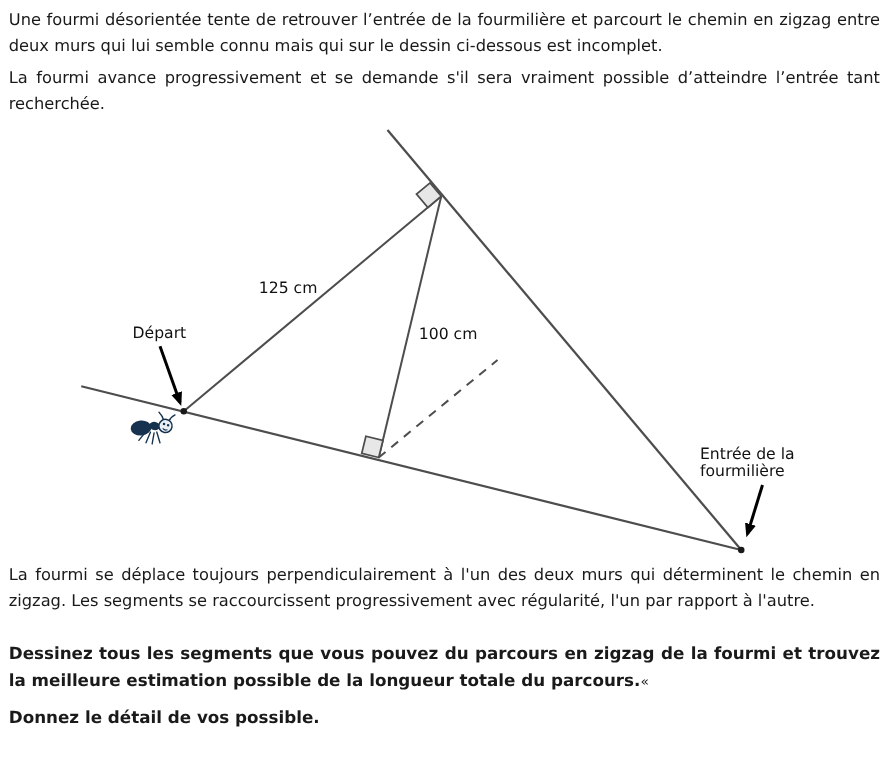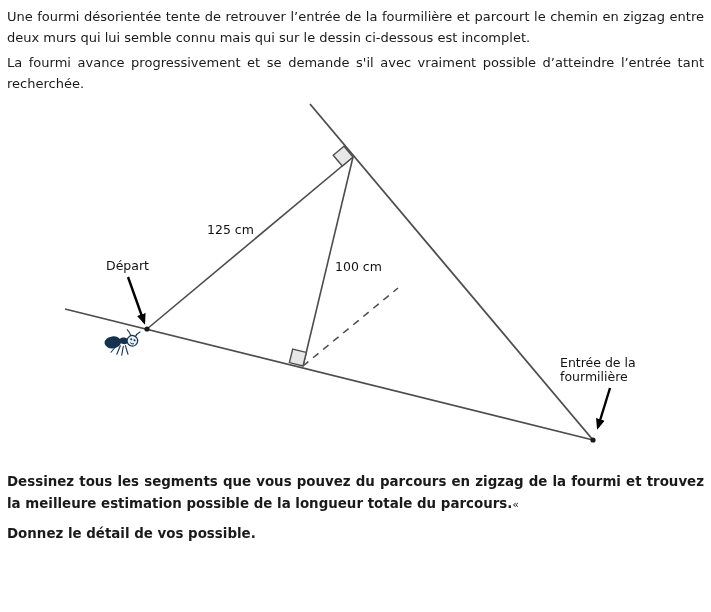--- a/index.html
+++ b/index.html
@@ -29,21 +29,21 @@
   .ant-head{fill:#e9eff5;stroke:#16324e;stroke-width:1.2;}
   .ant-line{stroke:#16324e;stroke-width:1.1;fill:none;stroke-linecap:round;}
   .ant-eye{fill:#16324e;}
 </style>
 </head>
 <body>
 
 <div class="page">
 
   <p class="para">Une fourmi désorientée tente de retrouver l’entrée de la fourmilière et parcourt le chemin en zigzag entre deux murs qui lui semble connu mais qui sur le dessin ci-dessous est incomplet.</p>
-  <p class="para">La fourmi avance progressivement et se demande s'il avec vraiment possible d’atteindre l’entrée tant recherchée.</p>
+  <p class="para">La fourmi avance progressivement et se demande s'il sera vraiment possible d’atteindre l’entrée tant recherchée.</p>
 
   <svg class="diagram" width="697" height="352" viewBox="7 112 697 352" xmlns="http://www.w3.org/2000/svg">
     <defs>
       <marker id="arrowhead" markerUnits="userSpaceOnUse" markerWidth="12" markerHeight="10" refX="8" refY="4.5" orient="auto">
         <path d="M0,0 L11,4.5 L0,9 Z" fill="#000000"></path>
       </marker>
     </defs>
 
     <line class="wall" x1="310" y1="118" x2="593" y2="454"></line>
     <line class="wall" x1="65" y1="323" x2="593" y2="454"></line>
@@ -76,18 +76,19 @@
       <path class="ant-line" d="M8.5,-0.5 Q10,0.8 11.8,-0.2" style="stroke-width:0.9"></path>
     </g>
 
     <text class="dlabel" x="207" y="248">125 cm</text>
     <text class="dlabel" x="335" y="285">100 cm</text>
     <text class="dlabel" x="106" y="284">Départ</text>
     <text class="dlabel" x="560" y="381">Entrée de la</text>
     <text class="dlabel" x="560" y="395">fourmilière</text>
   </svg>
 
+  <p class="para">La fourmi se déplace toujours perpendiculairement à l'un des deux murs qui déterminent le chemin en zigzag. Les segments se raccourcissent progressivement avec régularité, l'un par rapport à l'autre.</p>
 
   <p class="para bold"><span>Dessinez tous les segments que vous pouvez du parcours en zigzag de la fourmi et trouvez la meilleure estimation possible de la longueur totale du parcours.</span><span class="quote-mark">«</span></p>
 
   <p class="para bold last">Donnez le détail de vos possible.</p>
 
 </div>
 
 </body></html>

